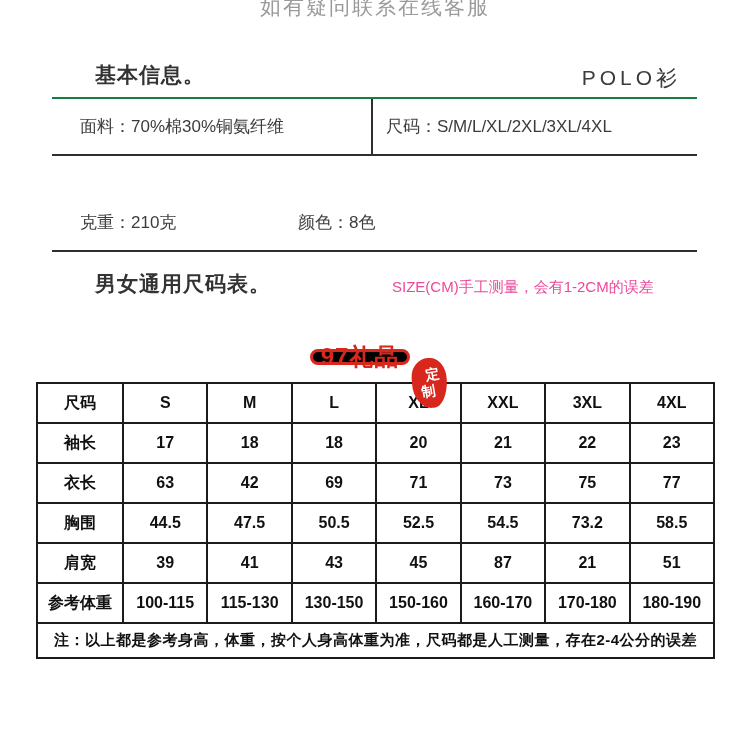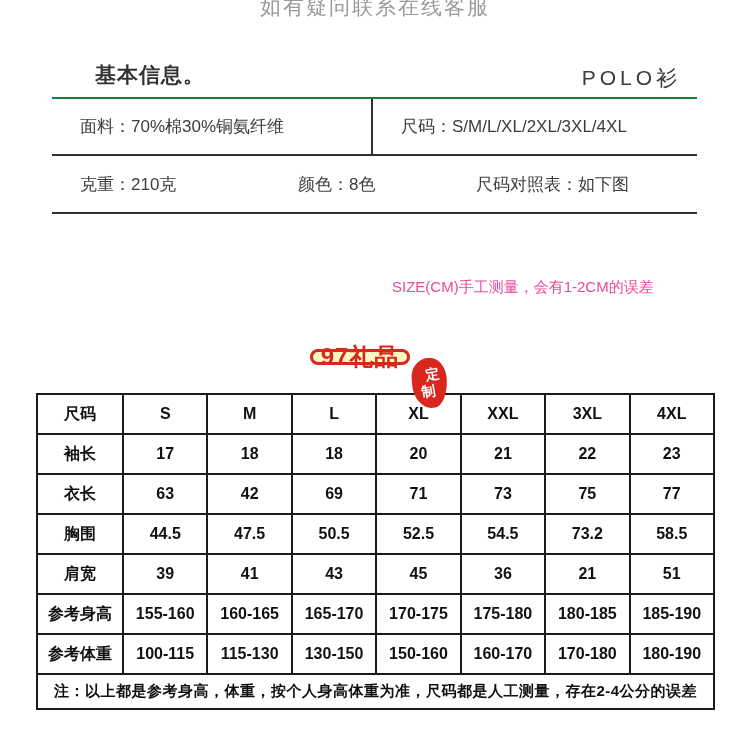--- a/index.html
+++ b/index.html
@@ -10,40 +10,40 @@
             font-size:21px;color:#9a9a9a;letter-spacing:2px;}
 
   .basic-title{position:absolute;left:95px;top:61px;font-size:21px;font-weight:bold;
                color:#333;letter-spacing:1px;text-align:center;}
   .product-type{position:absolute;right:69px;top:64px;font-size:21px;color:#3c3c3c;letter-spacing:4px;}
 
   .info-table{position:absolute;left:52px;top:97px;width:645px;border-top:2px solid #15803d;}
   .info-row1{display:flex;height:55px;border-bottom:2px solid #2f2f2f;}
   .cell-fabric{width:321px;border-right:2px solid #2f2f2f;display:flex;align-items:center;
                padding-left:28px;font-size:17px;color:#3c3c3c;box-sizing:border-box;}
-  .cell-sizes{flex:1;display:flex;align-items:center;padding-left:28px;font-size:17px;color:#3c3c3c;}
-  .info-row2{position:relative;height:56px;border-bottom:2px solid #2f2f2f;font-size:17px;color:#3c3c3c;}
+  .cell-sizes{flex:1;display:flex;align-items:center;padding-left:13px;font-size:17px;color:#3c3c3c;}
+  .info-row2{position:relative;height:56px;border-bottom:2px solid #2f2f2f;font-size:17px;color:#3c3c3c;margin-top:38px;}
   .info-row2 span{position:absolute;top:50%;transform:translateY(-50%);white-space:nowrap;}
   .pos-weight{left:28px;}
   .pos-color{left:246px;}
   .pos-ref{left:424px;}
 
   .size-title{position:absolute;left:95px;top:270px;font-size:21px;font-weight:bold;
               color:#333;letter-spacing:1px;}
   .size-note{position:absolute;left:392px;top:278px;font-size:15px;color:#ec4899;}
 
-  table.size-table{position:absolute;left:36px;top:393px;width:679px;background:#fff;
+  table.size-table{position:absolute;left:36px;top:382px;width:679px;background:#fff;
                    border-collapse:collapse;table-layout:fixed;z-index:1;}
   .size-table th,.size-table td{border:2px solid #1b1b1b;text-align:center;vertical-align:middle;
                    font-size:16px;font-weight:bold;color:#111;height:38px;padding:0;overflow:hidden;}
   .size-table th:first-child{width:84px;}
   .size-table .note-cell{height:33px;font-size:15px;letter-spacing:0.5px;}
 
   .wm-box{position:absolute;left:310px;top:349px;width:100px;height:16px;box-sizing:border-box;
-          background:#fef9c3;border:3px solid var(--wm-red,#d8281e);border-radius:8px;
+          background:#000000;border:3px solid var(--wm-red,#d8281e);border-radius:8px;
           display:flex;align-items:center;justify-content:center;z-index:5;}
   .wm-box span{color:var(--wm-red,#d8281e);font-size:24px;font-weight:bold;letter-spacing:1px;
                white-space:nowrap;}
   .wm-seal{position:absolute;left:412px;top:358px;width:35px;height:50px;
            background:var(--wm-red,#d8281e);border-radius:52% 48% 44% 56% / 40% 46% 60% 54%;
            transform:rotate(-4deg);display:flex;flex-direction:column;align-items:center;
            justify-content:center;z-index:6;color:#fff;font-weight:bold;font-size:14px;line-height:1.2;}
   .wm-seal .s1{transform:translateX(3px) rotate(-6deg);}
   .wm-seal .s2{transform:translateX(-2px) rotate(-6deg);}
 </style>
@@ -58,24 +58,24 @@
   <div class="product-type">POLO衫</div>
 
   <div class="info-table">
     <div class="info-row1">
       <div class="cell-fabric">面料：70%棉30%铜氨纤维</div>
       <div class="cell-sizes">尺码：S/M/L/XL/2XL/3XL/4XL</div>
     </div>
     <div class="info-row2">
       <span class="pos-weight">克重：210克</span>
       <span class="pos-color">颜色：8色</span>
-      <span class="pos-ref">尺码对照表：如下图</span>
     </div>
   </div>
 
+  <div class="size-title">男女通用尺码表。</div>
   <div class="size-note">SIZE(CM)手工测量，会有1-2CM的误差</div>
 
   <table class="size-table">
     <tbody>
         <tr>
           <th>尺码</th>
           <th>S</th>
           <th>M</th>
           <th>L</th>
           <th>XL</th>
@@ -112,33 +112,23 @@
           <td>54.5</td>
           <td>73.2</td>
           <td>58.5</td>
         </tr>
         <tr>
           <td>肩宽</td>
           <td>39</td>
           <td>41</td>
           <td>43</td>
           <td>45</td>
-          <td>36</td>
+          <td>87</td>
           <td>21</td>
           <td>51</td>
-        </tr>
-        <tr>
-          <td>参考身高</td>
-          <td>155-160</td>
-          <td>160-165</td>
-          <td>165-170</td>
-          <td>170-175</td>
-          <td>175-180</td>
-          <td>180-185</td>
-          <td>185-190</td>
         </tr>
         <tr>
           <td>参考体重</td>
           <td>100-115</td>
           <td>115-130</td>
           <td>130-150</td>
           <td>150-160</td>
           <td>160-170</td>
           <td>170-180</td>
           <td>180-190</td>

